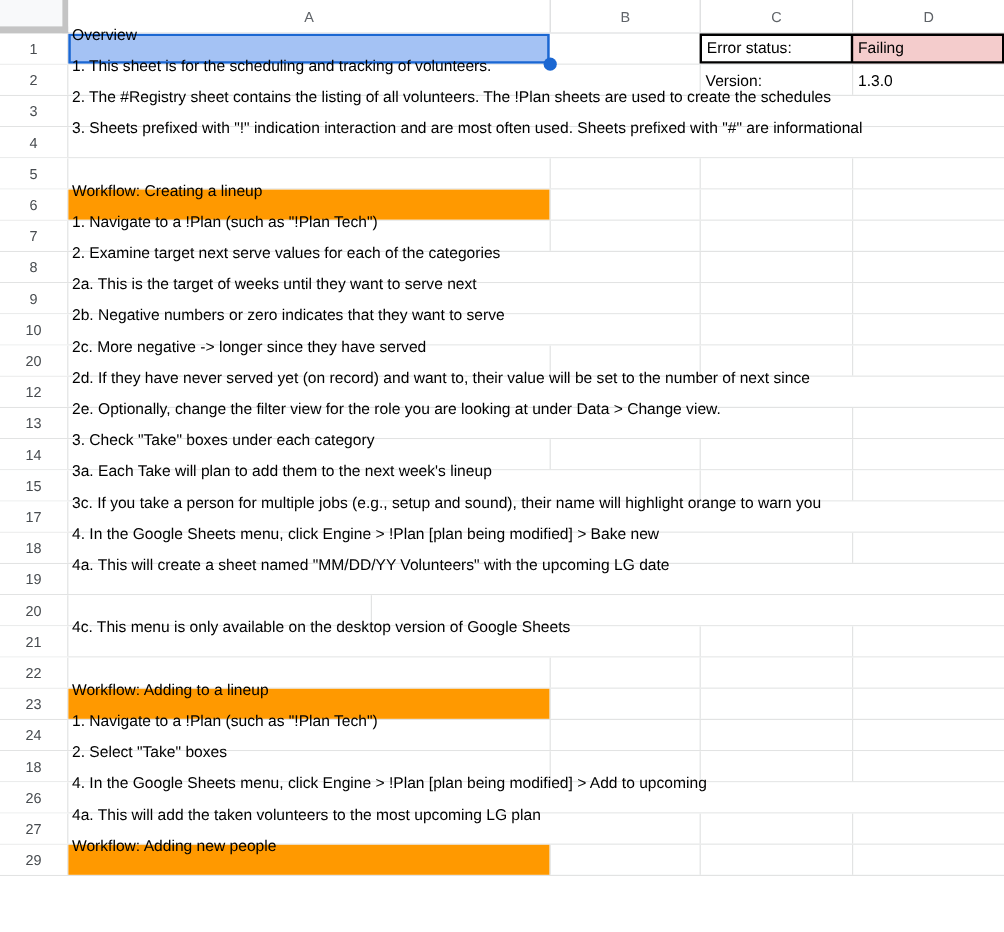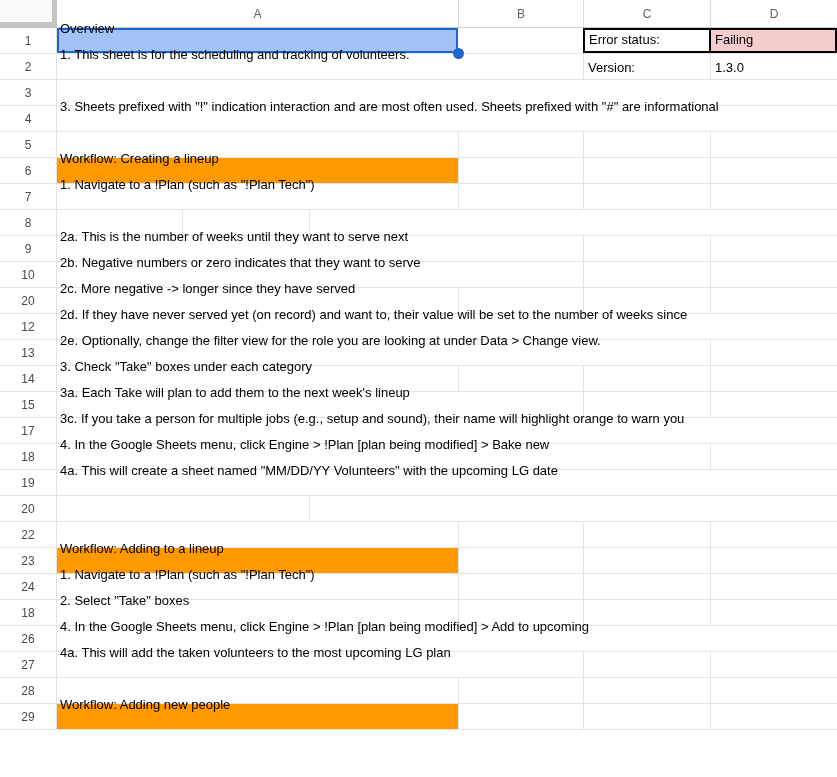--- a/index.html
+++ b/index.html
@@ -88,20 +88,23 @@
         <div class="cell cell-b noleft"></div>
         <div class="cell cell-c">
           <span class="celltext">Version:</span>
         </div>
         <div class="cell cell-d">
           <span class="celltext">1.3.0</span>
         </div>
       </div>
       <div class="row">
         <div class="rowhead">3</div>
+        <div class="cell cell-a">
+          <span class="atext">2. The #Registry sheet contains the listing of all volunteers. The !Plan sheets are used to create the schedules</span>
+        </div>
         <div class="cell cell-b noleft"></div>
         <div class="cell cell-c noleft"></div>
         <div class="cell cell-d noleft"></div>
       </div>
       <div class="row">
         <div class="rowhead">4</div>
         <div class="cell cell-a">
           <span class="atext">3. Sheets prefixed with "!" indication interaction and are most often used. Sheets prefixed with "#" are informational</span>
         </div>
         <div class="cell cell-b noleft"></div>
@@ -128,28 +131,31 @@
         <div class="rowhead">7</div>
         <div class="cell cell-a">
           <span class="atext">1. Navigate to a !Plan (such as "!Plan Tech")</span>
         </div>
         <div class="cell cell-b"></div>
         <div class="cell cell-c"></div>
         <div class="cell cell-d"></div>
       </div>
       <div class="row">
         <div class="rowhead">8</div>
+        <div class="cell cell-a">
+          <span class="atext">2. Examine target next serve values for each of the categories</span>
+        </div>
         <div class="cell cell-b noleft"></div>
         <div class="cell cell-c"></div>
         <div class="cell cell-d"></div>
       </div>
       <div class="row">
         <div class="rowhead">9</div>
         <div class="cell cell-a">
-          <span class="atext">2a. This is the number of weeks until they want to serve next</span>
+          <span class="atext">2a. This is the target of weeks until they want to serve next</span>
         </div>
         <div class="cell cell-b noleft"></div>
         <div class="cell cell-c"></div>
         <div class="cell cell-d"></div>
       </div>
       <div class="row">
         <div class="rowhead">10</div>
         <div class="cell cell-a">
           <span class="atext">2b. Negative numbers or zero indicates that they want to serve</span>
         </div>
@@ -162,21 +168,21 @@
         <div class="cell cell-a">
           <span class="atext">2c. More negative -&gt; longer since they have served</span>
         </div>
         <div class="cell cell-b"></div>
         <div class="cell cell-c"></div>
         <div class="cell cell-d"></div>
       </div>
       <div class="row">
         <div class="rowhead">12</div>
         <div class="cell cell-a">
-          <span class="atext">2d. If they have never served yet (on record) and want to, their value will be set to the number of weeks since</span>
+          <span class="atext">2d. If they have never served yet (on record) and want to, their value will be set to the number of next since</span>
         </div>
         <div class="cell cell-b noleft"></div>
         <div class="cell cell-c noleft"></div>
         <div class="cell cell-d noleft"></div>
       </div>
       <div class="row">
         <div class="rowhead">13</div>
         <div class="cell cell-a">
           <span class="atext">2e. Optionally, change the filter view for the role you are looking at under Data &gt; Change view.</span>
         </div>
@@ -226,20 +232,29 @@
           <span class="atext">4a. This will create a sheet named "MM/DD/YY Volunteers" with the upcoming LG date</span>
         </div>
         <div class="cell cell-b noleft"></div>
         <div class="cell cell-c noleft"></div>
         <div class="cell cell-d noleft"></div>
       </div>
       <div class="row">
         <div class="rowhead">20</div>
         <div class="cell cell-b noleft"></div>
         <div class="cell cell-c noleft"></div>
+        <div class="cell cell-d"></div>
+      </div>
+      <div class="row">
+        <div class="rowhead">21</div>
+        <div class="cell cell-a">
+          <span class="atext">4c. This menu is only available on the desktop version of Google Sheets</span>
+        </div>
+        <div class="cell cell-b noleft"></div>
+        <div class="cell cell-c"></div>
         <div class="cell cell-d"></div>
       </div>
       <div class="row">
         <div class="rowhead">22</div>
         <div class="cell cell-a"></div>
         <div class="cell cell-b"></div>
         <div class="cell cell-c"></div>
         <div class="cell cell-d"></div>
       </div>
       <div class="row">
@@ -277,27 +292,20 @@
         <div class="cell cell-b noleft"></div>
         <div class="cell cell-c noleft"></div>
         <div class="cell cell-d noleft"></div>
       </div>
       <div class="row">
         <div class="rowhead">27</div>
         <div class="cell cell-a">
           <span class="atext">4a. This will add the taken volunteers to the most upcoming LG plan</span>
         </div>
         <div class="cell cell-b noleft"></div>
-        <div class="cell cell-c"></div>
-        <div class="cell cell-d"></div>
-      </div>
-      <div class="row">
-        <div class="rowhead">28</div>
-        <div class="cell cell-a"></div>
-        <div class="cell cell-b"></div>
         <div class="cell cell-c"></div>
         <div class="cell cell-d"></div>
       </div>
       <div class="row">
         <div class="rowhead">29</div>
         <div class="cell cell-a orange">
           <span class="atext">Workflow: Adding new people</span>
         </div>
         <div class="cell cell-b"></div>
         <div class="cell cell-c"></div>

